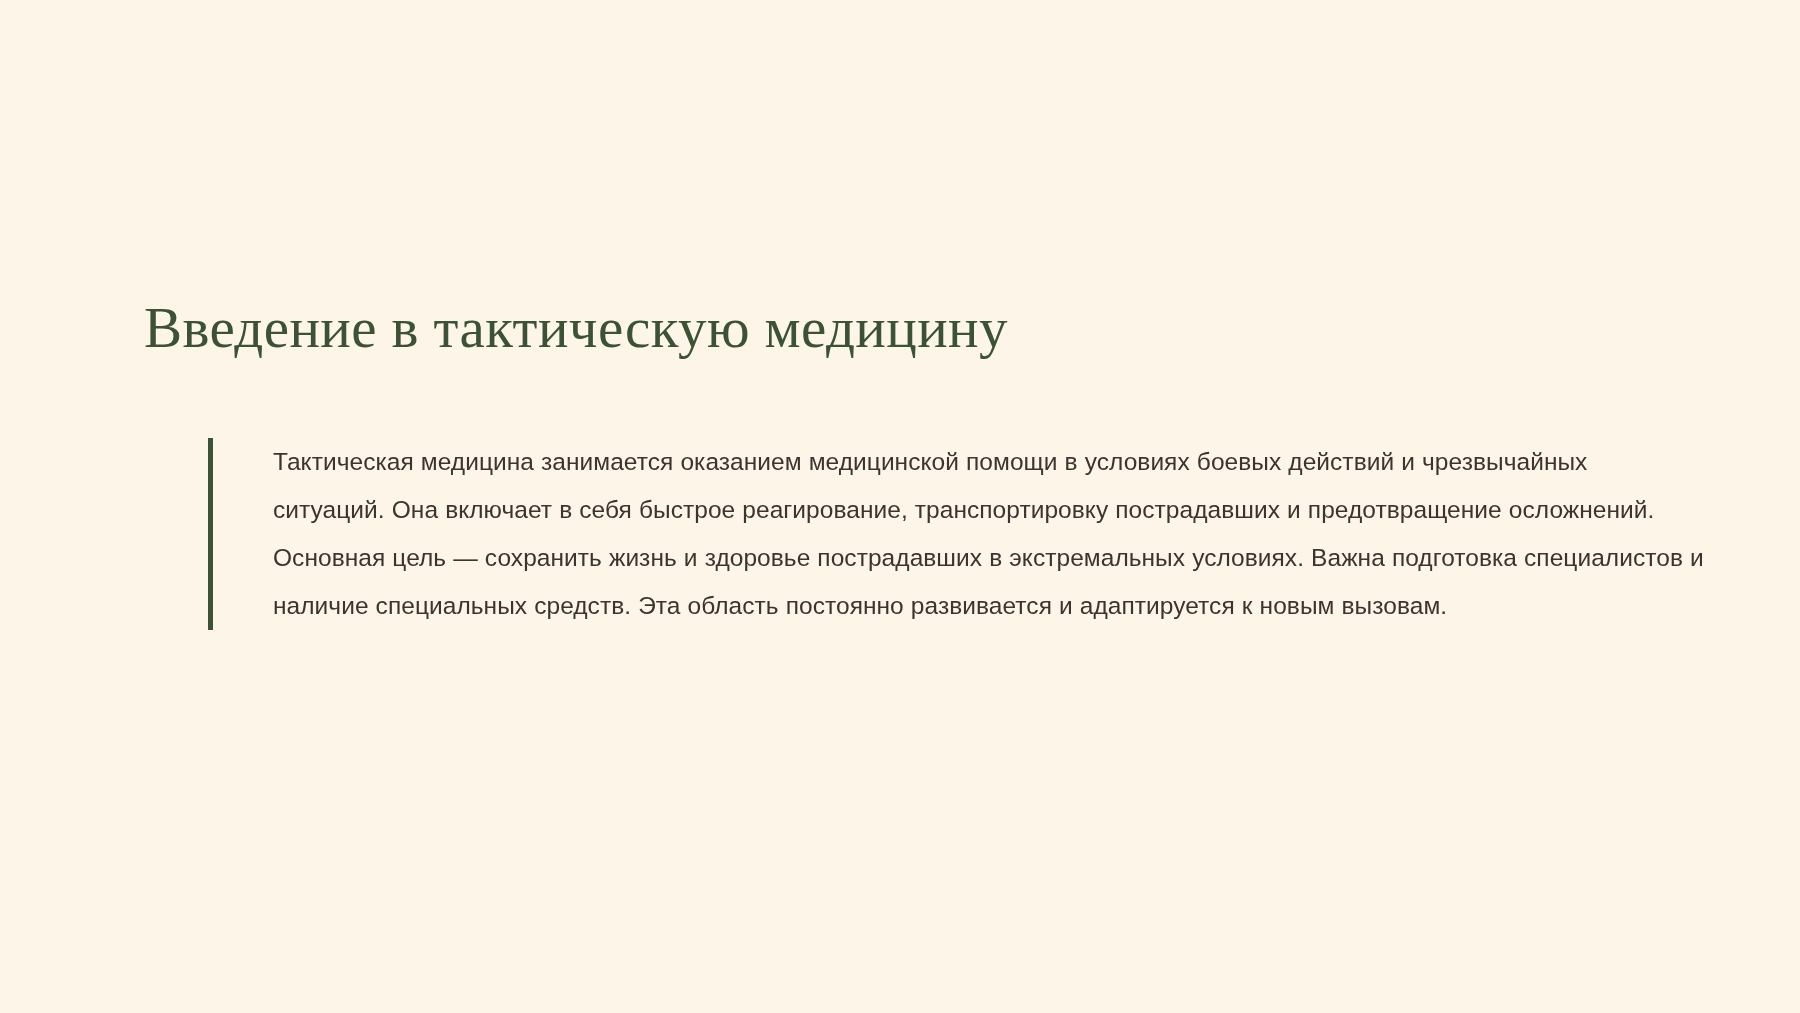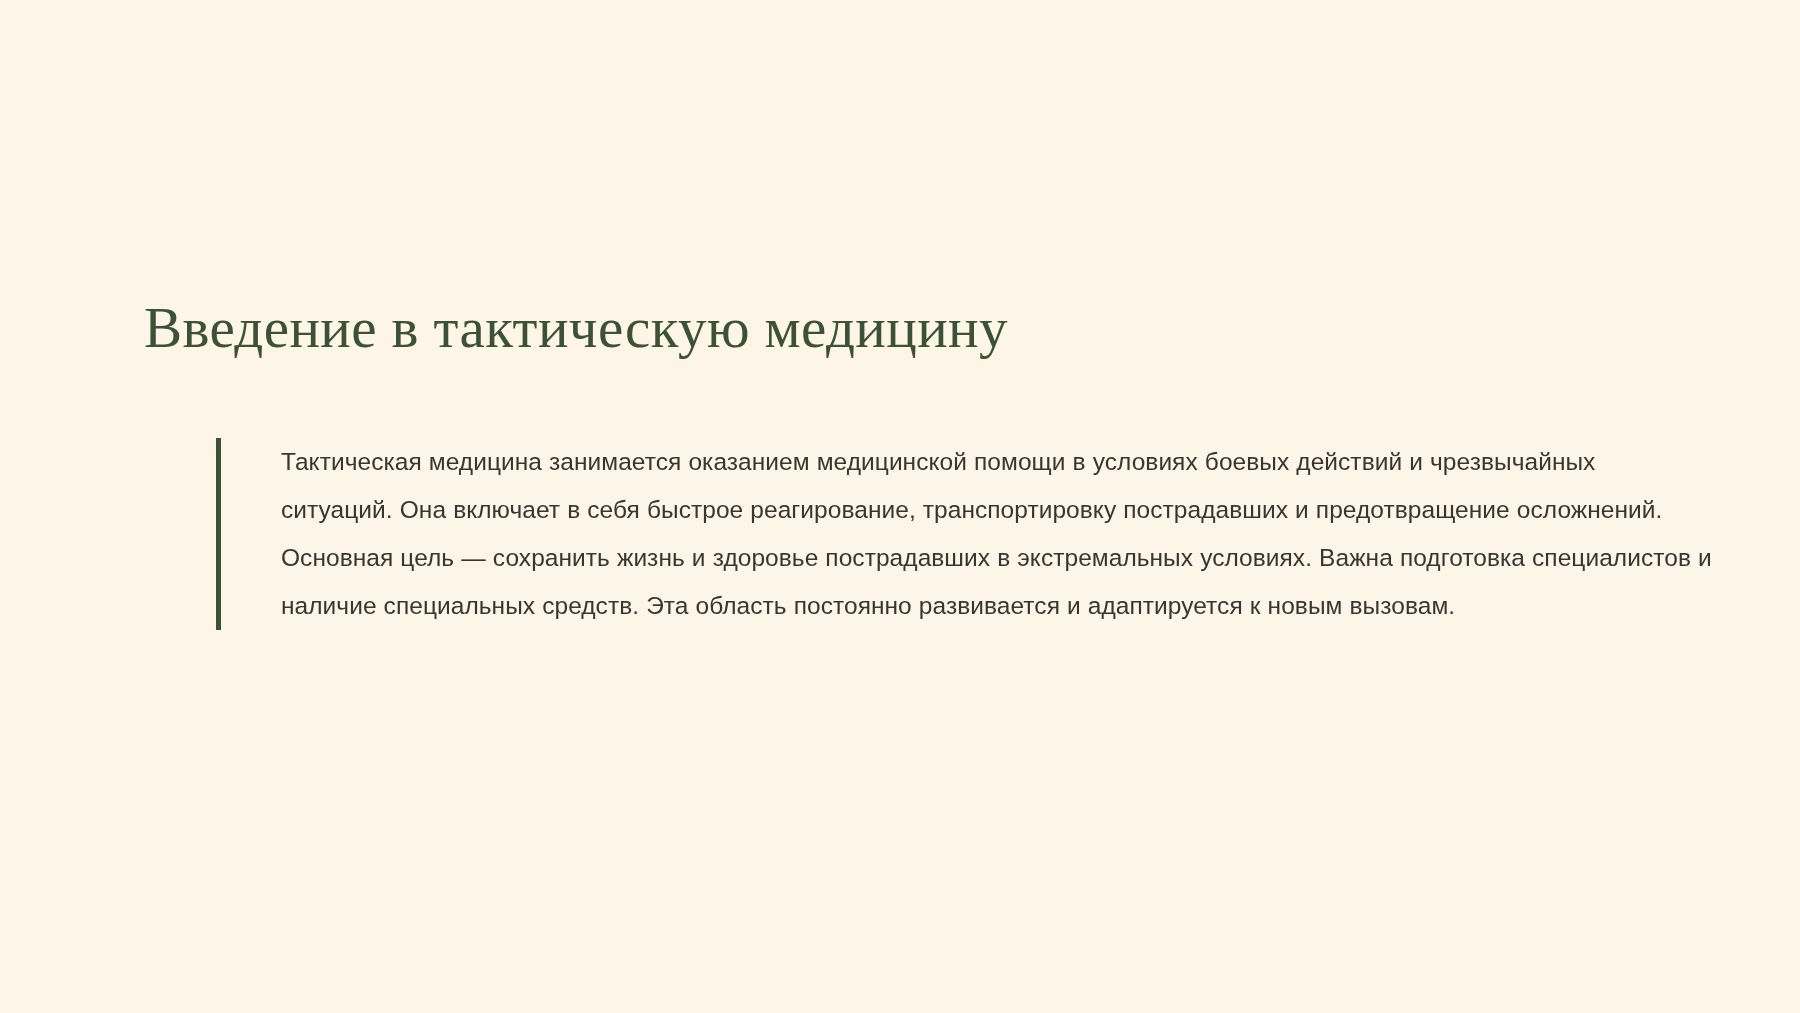--- a/index.html
+++ b/index.html
@@ -42,21 +42,21 @@
     font-size: 57px;
     font-weight: 400;
     line-height: 1.12;
     letter-spacing: 0.4px;
     color: #3c5236;
     white-space: nowrap;
   }
 
   .body-block {
     position: absolute;
-    left: 8px;
+    left: 0;
     top: 438px;
     width: 1530px;
     display: flex;
     align-items: flex-end;
   }
 
   .accent-bar {
     flex: 0 0 auto;
     width: 5px;
     background: #3c5236;

